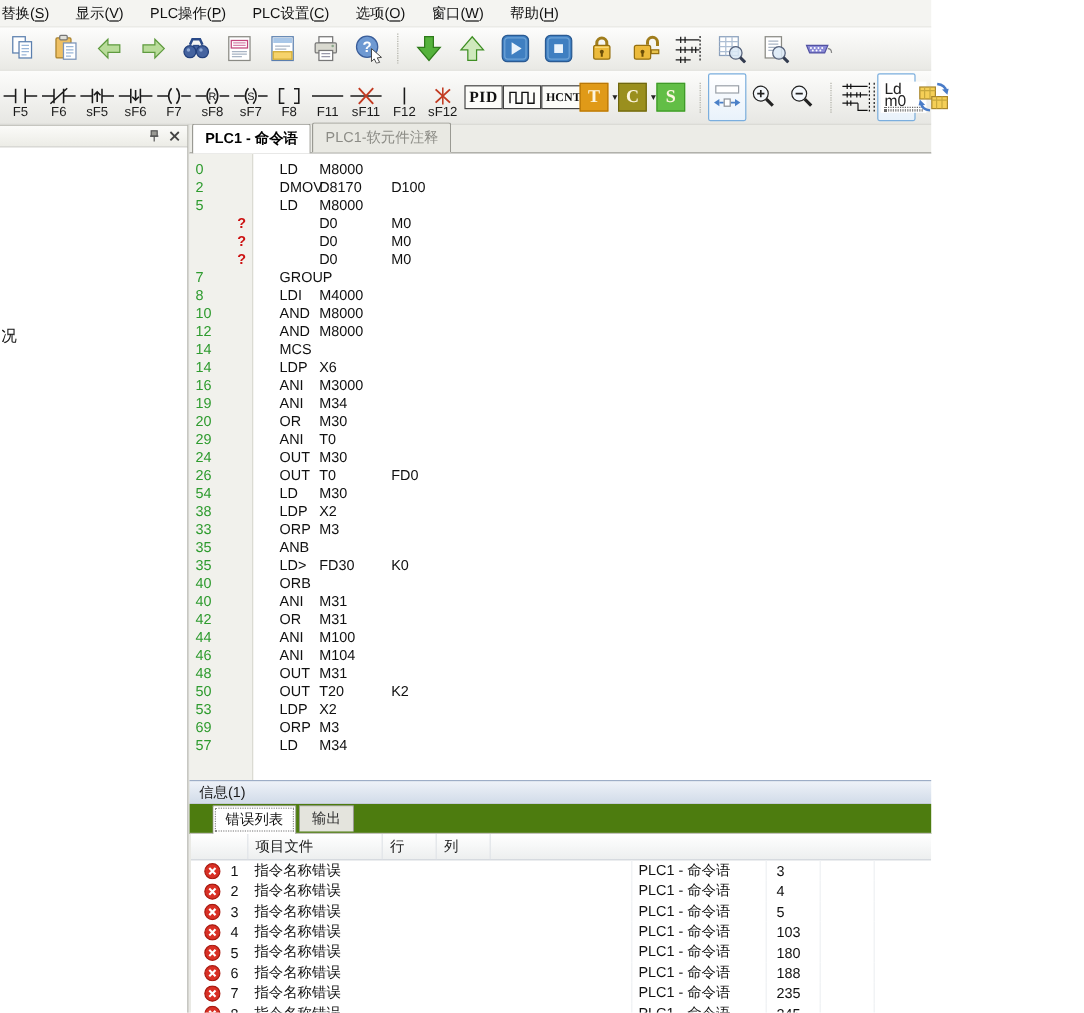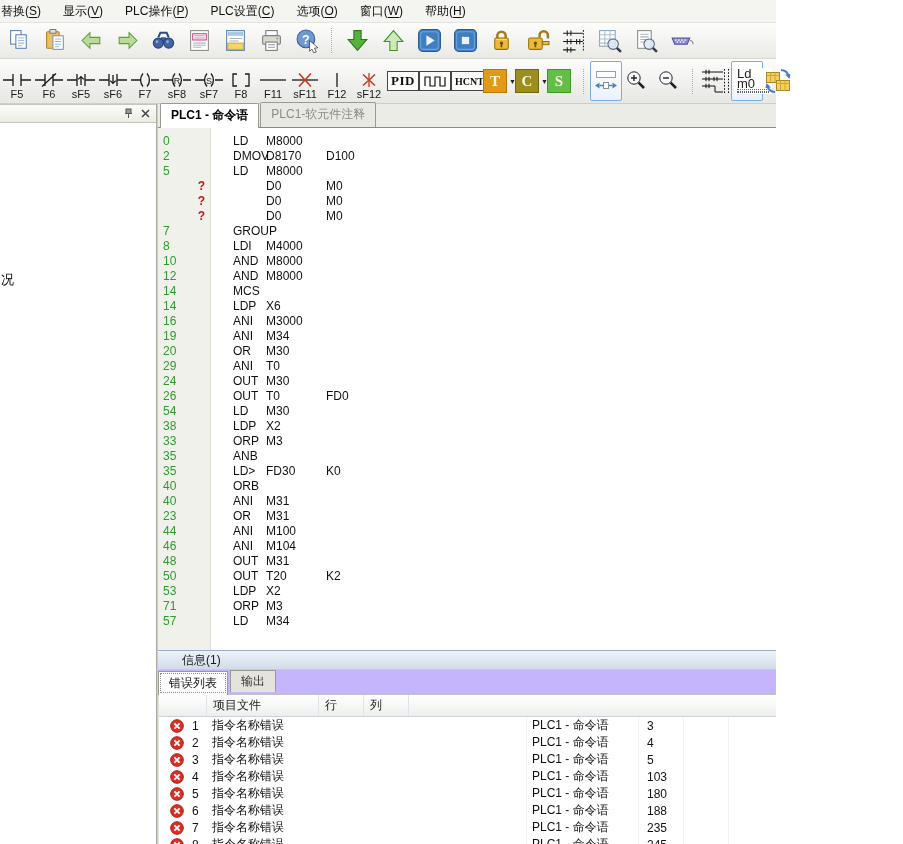--- a/index.html
+++ b/index.html
@@ -66,23 +66,23 @@
   .code-rows{position:absolute;left:0;top:6px;right:0}
   .crow{position:relative;height:15px;line-height:15px}
   .crow .lno{position:absolute;left:5px;color:#2e9b2e}
   .crow .q{position:absolute;left:0;width:47px;text-align:right;color:#cc1111;font-weight:bold}
   .crow .op{position:absolute;left:75px}
   .crow .a{position:absolute;left:108px}
   .crow .b{position:absolute;left:168px}
 
   
   .info{height:194px;flex:none;display:flex;flex-direction:column;min-width:0}
-  .info-title{height:18px;flex:none;display:flex;align-items:center;padding-left:24px;color:#1a1a1a;
+  .info-title{height:18px;flex:none;display:flex;align-items:center;padding-left:8px;color:#1a1a1a;
     background:linear-gradient(#eef2f8,#d2dce9);border-top:1px solid #9dadc6;border-bottom:1px solid #c3cbd8}
-  .info-tabs{height:24px;flex:none;background:#c4b5fd;display:flex;align-items:flex-start;padding-left:0;
+  .info-tabs{height:24px;flex:none;background:#4d7c0f;display:flex;align-items:center;padding-left:19px;
     border-bottom:1px solid #c2c2bb}
   .itab{padding:3px 10px;border:1px solid #9a9a93;border-bottom:none;margin-right:2px;border-radius:1px 1px 0 0}
   .itab.active{background:#fff;outline:1px dotted #8a8a8a;outline-offset:-3px;position:relative;top:1px}
   .itab.inactive{background:#e4e4dd;color:#333;padding:2px 10px}
 
   .etable{flex:1;background:#fff;display:flex;flex-direction:column;overflow:hidden;border-left:1px solid #e4e4de}
   .ehead{height:21px;flex:none;display:flex;background:linear-gradient(#ffffff,#edefef);
     border-bottom:1px solid #ccd1d7;color:#222}
   .hcell{display:flex;align-items:center;padding-left:6px;border-right:1px solid #e0e4e8;box-sizing:border-box}
   .hc-lead{width:48px;padding-left:0}
@@ -716,21 +716,21 @@
               <span class="b"></span>
             </div>
             <div class="crow">
               <span class="lno">40</span>
               <span class="q"></span>
               <span class="op">ANI</span>
               <span class="a">M31</span>
               <span class="b"></span>
             </div>
             <div class="crow">
-              <span class="lno">23</span>
+              <span class="lno">42</span>
               <span class="q"></span>
               <span class="op">OR</span>
               <span class="a">M31</span>
               <span class="b"></span>
             </div>
             <div class="crow">
               <span class="lno">44</span>
               <span class="q"></span>
               <span class="op">ANI</span>
               <span class="a">M100</span>
@@ -758,21 +758,21 @@
               <span class="b">K2</span>
             </div>
             <div class="crow">
               <span class="lno">53</span>
               <span class="q"></span>
               <span class="op">LDP</span>
               <span class="a">X2</span>
               <span class="b"></span>
             </div>
             <div class="crow">
-              <span class="lno">71</span>
+              <span class="lno">69</span>
               <span class="q"></span>
               <span class="op">ORP</span>
               <span class="a">M3</span>
               <span class="b"></span>
             </div>
             <div class="crow">
               <span class="lno">57</span>
               <span class="q"></span>
               <span class="op">LD</span>
               <span class="a">M34</span>

